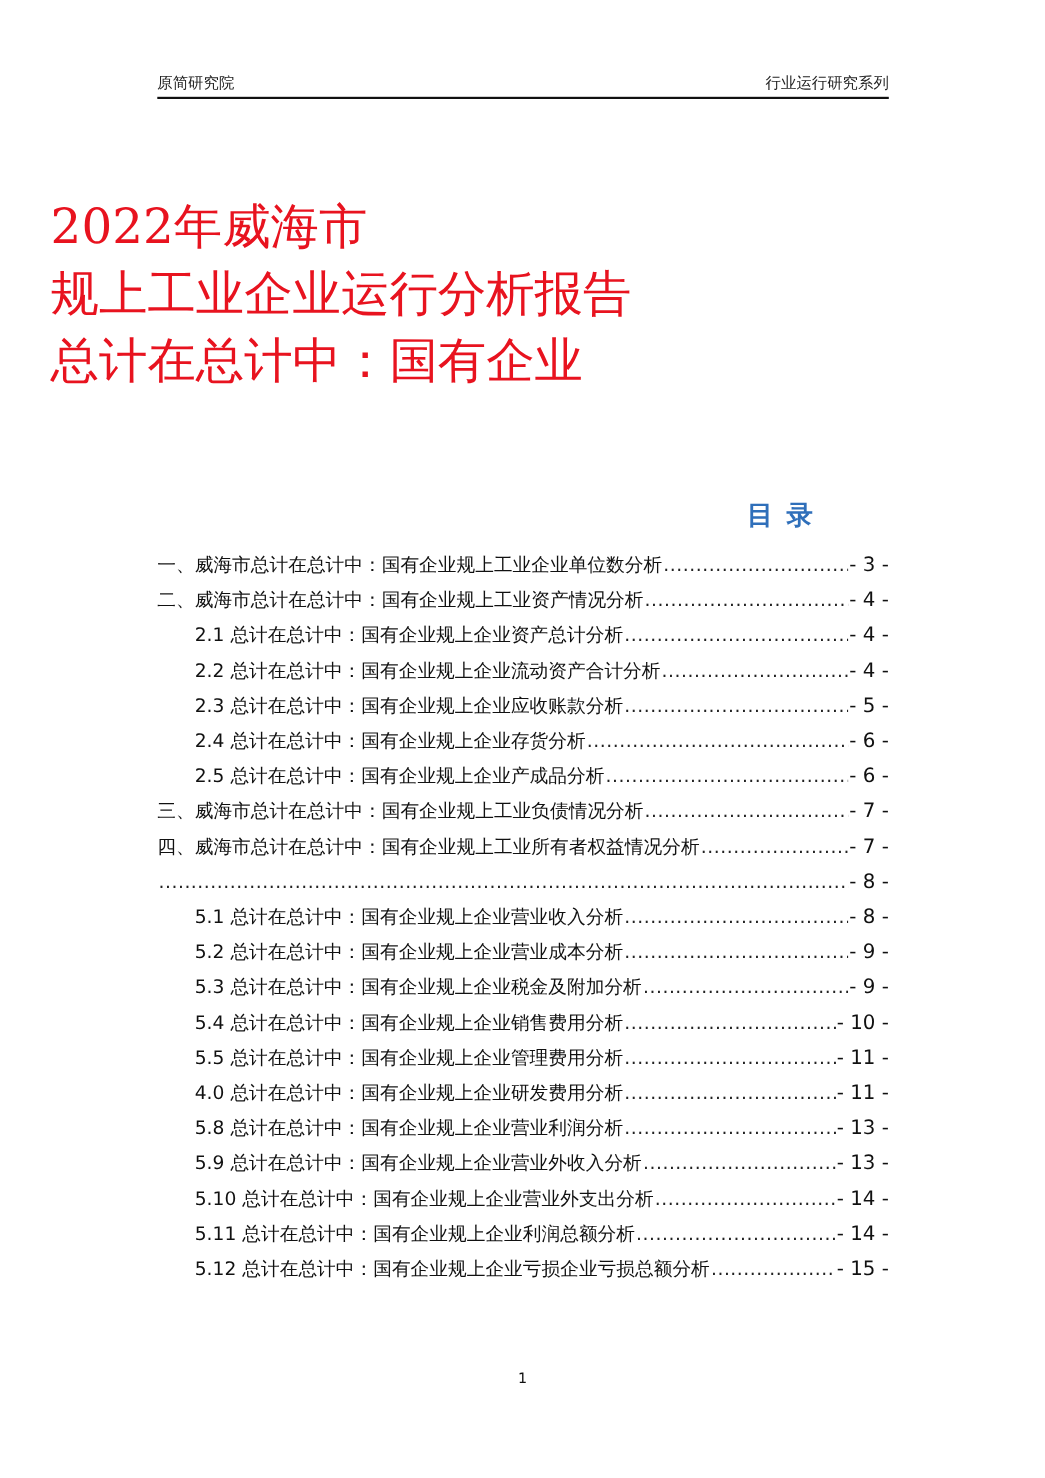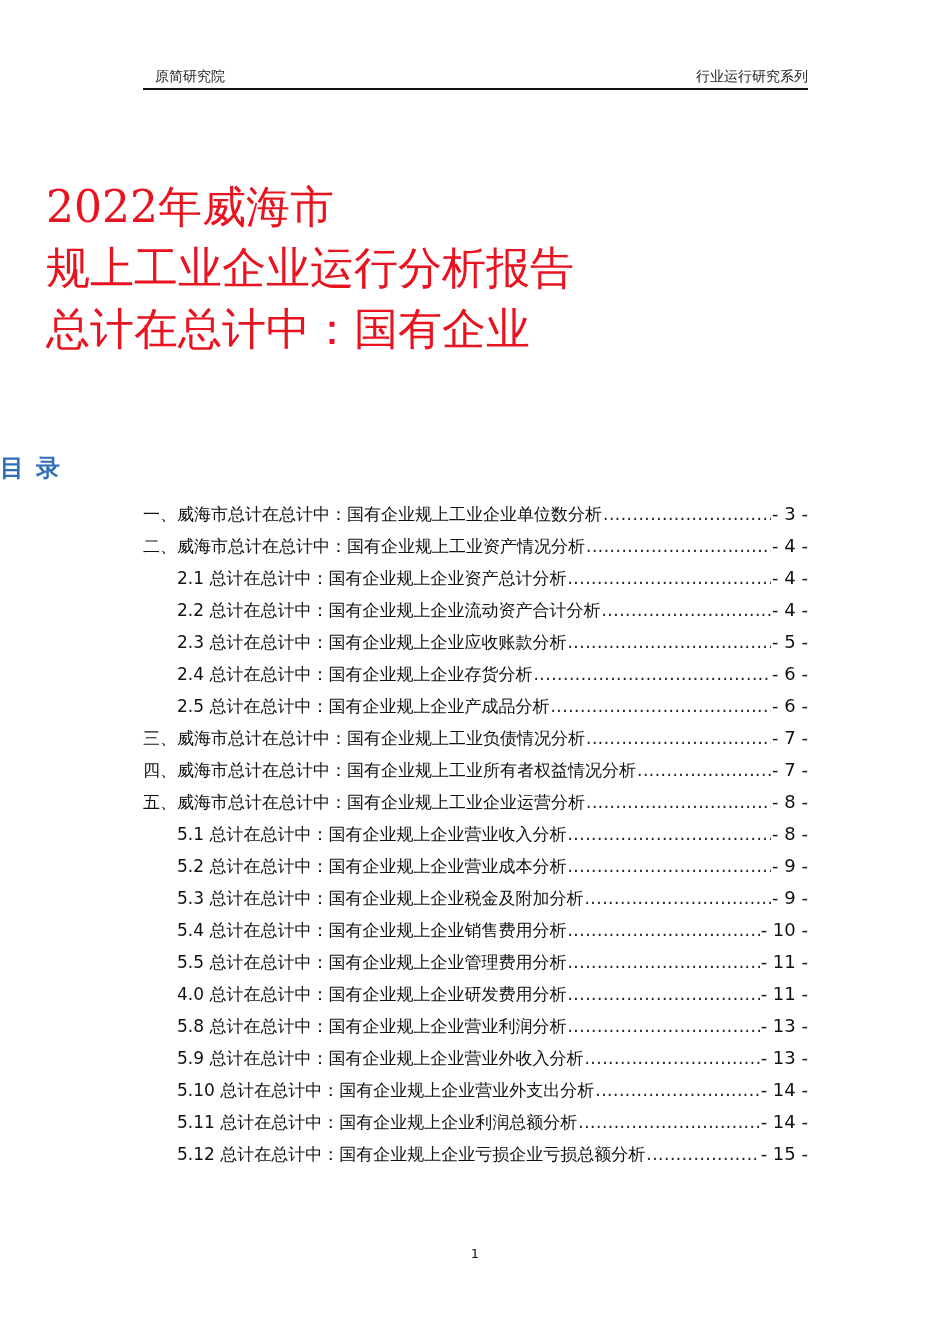--- a/index.html
+++ b/index.html
@@ -24,21 +24,21 @@
       position: absolute;
       left: 143px;
       top: 66px;
       width: 665px;
       height: 22px;
       border-bottom: 2.5px solid #111111;
       font-size: 14px;
       line-height: 20px;
       color: #222222;
     }
-    .header .left { position: absolute; left: 12px; top: 0; }
+    .header .left { position: absolute; left: 0; top: 0; }
     .header .right { position: absolute; right: 0; top: 0; }
 
     .title-block {
       position: absolute;
       left: 0;
       top: 176px;
       width: 950px;
       text-align: left;
       color: #e8131f;
       font-family: "DejaVu Serif", "Liberation Serif", serif;
@@ -49,21 +49,21 @@
     .title-line {
       display: block;
       white-space: nowrap;
     }
 
     .toc-heading {
       position: absolute;
       left: 0;
       top: 450px;
       width: 751px;
-      text-align: left;
+      text-align: right;
       color: #2f6fba;
       font-size: 24px;
       font-weight: bold;
       letter-spacing: 12px;
       line-height: 36px;
     }
 
     .toc {
       position: absolute;
       left: 143px;
@@ -166,21 +166,20 @@
       <span class="toc-text">三、威海市总计在总计中：国有企业规上工业负债情况分析</span>
       <span class="toc-leader"></span>
       <span class="toc-page">- 7 -</span>
     </div>
     <div class="toc-row level-1">
       <span class="toc-text">四、威海市总计在总计中：国有企业规上工业所有者权益情况分析</span>
       <span class="toc-leader"></span>
       <span class="toc-page">- 7 -</span>
     </div>
     <div class="toc-row level-1">
-      <span class="toc-text">五、威海市总计在总计中：国有企业规上工业企业运营分析</span>
       <span class="toc-leader"></span>
       <span class="toc-page">- 8 -</span>
     </div>
     <div class="toc-row level-2">
       <span class="toc-text">5.1 总计在总计中：国有企业规上企业营业收入分析</span>
       <span class="toc-leader"></span>
       <span class="toc-page">- 8 -</span>
     </div>
     <div class="toc-row level-2">
       <span class="toc-text">5.2 总计在总计中：国有企业规上企业营业成本分析</span>

